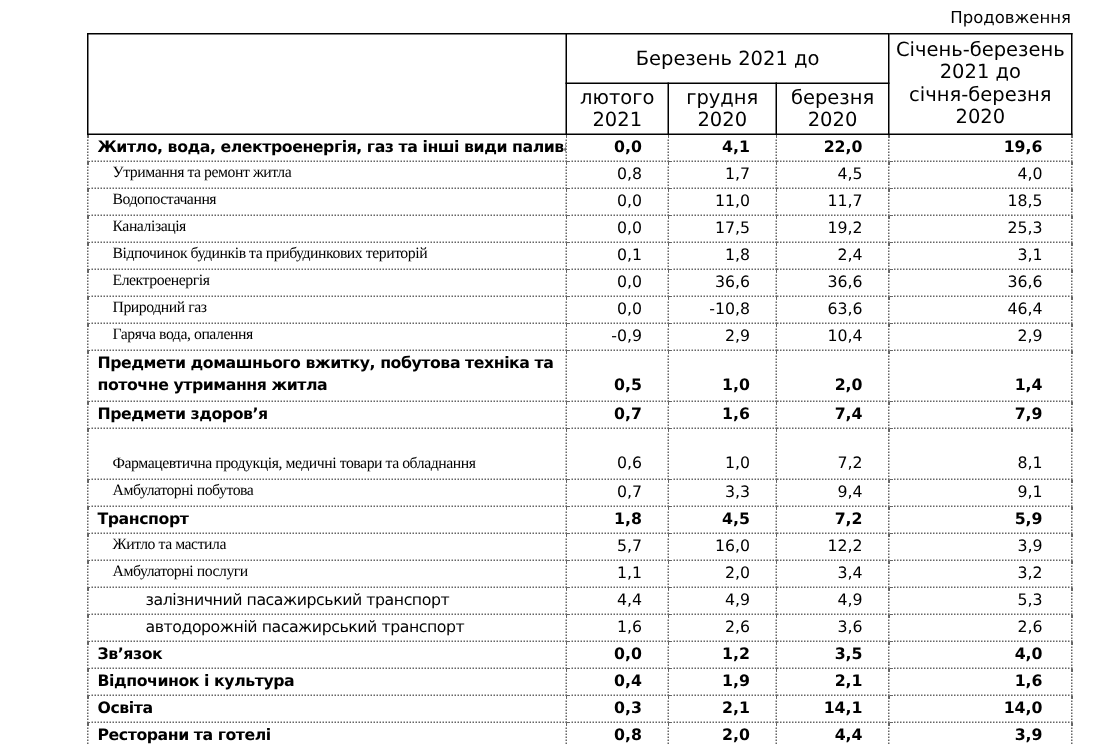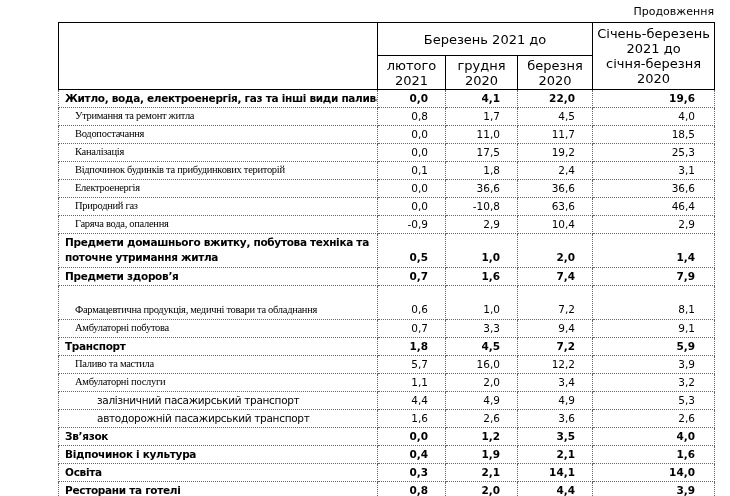--- a/index.html
+++ b/index.html
@@ -179,21 +179,21 @@
       <td class="val v4">9,1</td>
     </tr>
     <tr>
       <td class="lbl b nw">Транспорт</td>
       <td class="val b">1,8</td>
       <td class="val b">4,5</td>
       <td class="val b">7,2</td>
       <td class="val v4 b">5,9</td>
     </tr>
     <tr>
-      <td class="lbl l1 nw">Паливо та мастила</td>
+      <td class="lbl l1 nw">Житло та мастила</td>
       <td class="val">5,7</td>
       <td class="val">16,0</td>
       <td class="val">12,2</td>
       <td class="val v4">3,9</td>
     </tr>
     <tr>
       <td class="lbl l1 nw">Амбулаторні послуги</td>
       <td class="val">1,1</td>
       <td class="val">2,0</td>
       <td class="val">3,4</td>

